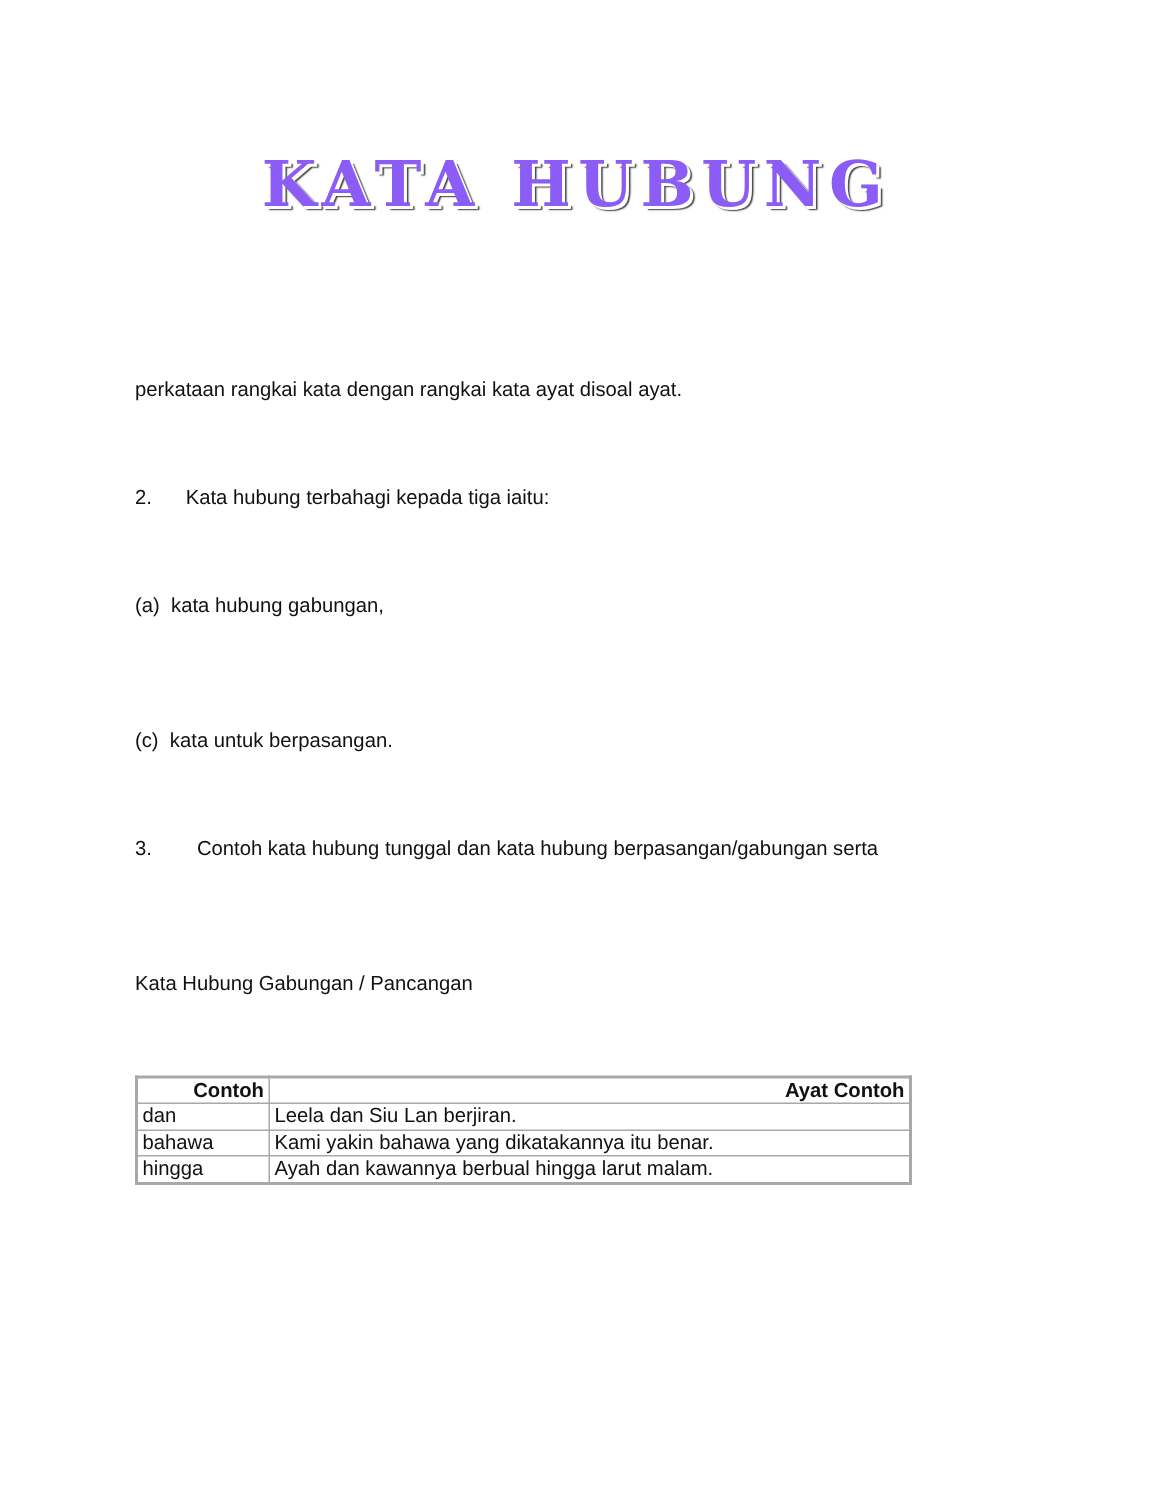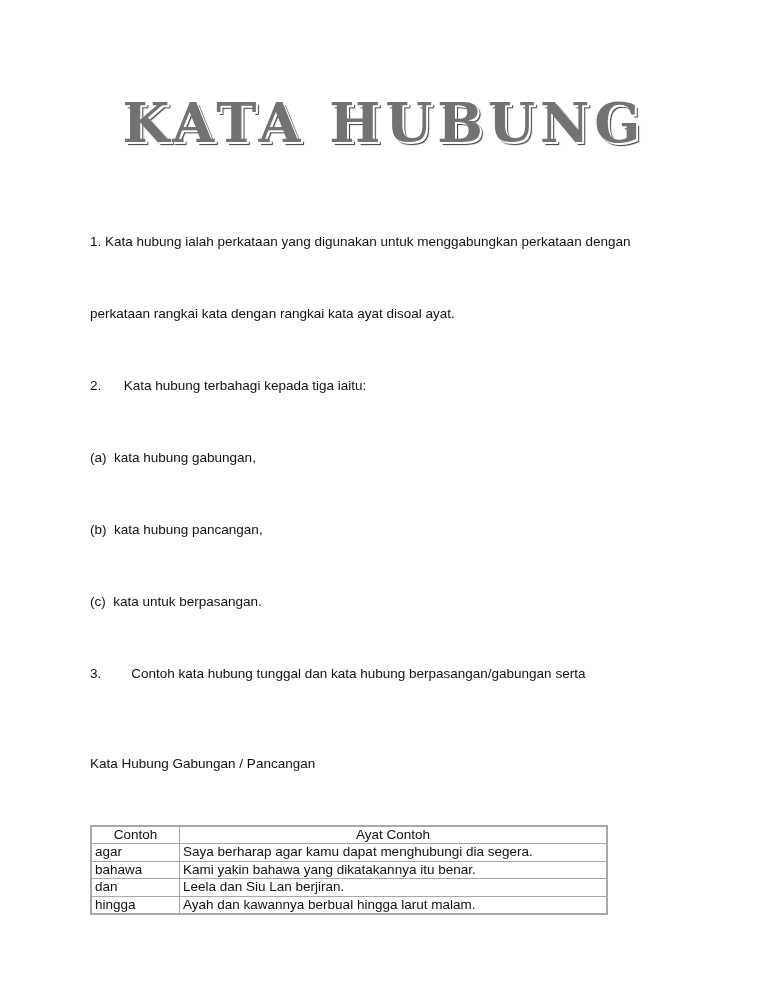--- a/index.html
+++ b/index.html
@@ -13,24 +13,24 @@
     font-size: 13.5px;
     overflow: hidden;
     box-sizing: border-box;
     padding-top: 100px;
   }
   .doc-title {
     margin: 0;
     text-align: center;
     font-family: "DejaVu Serif", serif;
     font-weight: bold;
-    font-size: 54px;
+    font-size: 42px;
     line-height: 46px;
     letter-spacing: 5px;
-    color: #737373;
+    color: #8b5cf6;
     text-shadow: 2px 2px 0 #ffffff, 3px 3px 1px #3a3a3a;
   }
   .intro {
     margin: 15px 80px 0 90px;
     line-height: 18px;
     white-space: pre-wrap;
   }
   .intro-line { min-height: 18px; }
   table.doc-table {
     border-collapse: collapse;
@@ -40,75 +40,69 @@
   }
   table.doc-table th, table.doc-table td {
     border: 1px solid #a8a8a8;
     padding: 0 3px;
     line-height: 16.4px;
     vertical-align: top;
     white-space: pre-wrap;
     overflow: hidden;
   }
   table.t1 { margin: 16px 0 0 90px; width: 518px; }
-  table.t1 th { font-weight: normal; text-align: center; }
+  table.t1 th { font-weight: bold; text-align: right; }
   table.t1 .c1 { width: 81px; }
 </style>
 </head>
 <body>
 
 <div class="page">
 
   <h1 class="doc-title">KATA HUBUNG</h1>
 
   <div class="intro">
     
   
-      <div class="intro-line">1. Kata hubung ialah perkataan yang digunakan untuk menggabungkan perkataan dengan</div>
     
       <div class="intro-line">perkataan rangkai kata dengan rangkai kata ayat disoal ayat.</div>
     
       <div class="intro-line">2.      Kata hubung terbahagi kepada tiga iaitu:</div>
     
       <div class="intro-line">(a)  kata hubung gabungan,</div>
     
-      <div class="intro-line">(b)  kata hubung pancangan,</div>
     
       <div class="intro-line">(c)  kata untuk berpasangan.</div>
     
       <div class="intro-line">3.        Contoh kata hubung tunggal dan kata hubung berpasangan/gabungan serta</div>
     
     
       <div class="intro-line">Kata Hubung Gabungan / Pancangan</div>
     </div>
 
   <table class="doc-table t1">
     <thead>
       <tr>
         <th class="c1">Contoh</th>
         <th>Ayat Contoh</th>
       </tr>
     </thead>
     <tbody>
 
-        <tr>
-          <td class="c1">agar</td>
-          <td>Saya berharap agar kamu dapat menghubungi dia segera.</td>
-        </tr>
 
 
 
         <tr>
-          <td class="c1">bahawa</td>
-          <td>Kami yakin bahawa yang dikatakannya itu benar.</td>
+          <td class="c1">dan</td>
+          <td>Leela dan Siu Lan berjiran.</td>
         </tr>
 
         <tr>
-          <td class="c1">dan</td>
-          <td>Leela dan Siu Lan berjiran.</td>
+          <td class="c1">bahawa</td>
+          <td>Kami yakin bahawa yang dikatakannya itu benar.</td>
         </tr>
 
         <tr>
           <td class="c1">hingga</td>
           <td>Ayah dan kawannya berbual hingga larut malam.</td>
         </tr>
 
       </tbody>
   </table>
 

